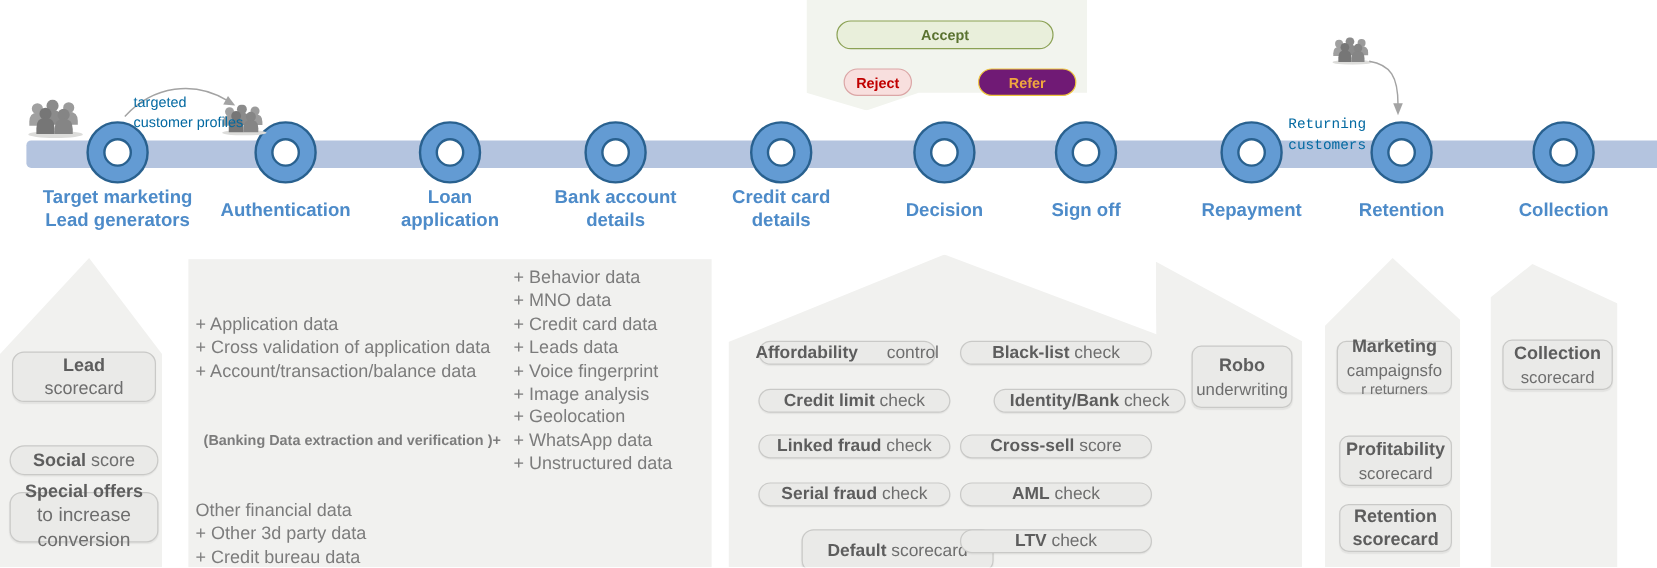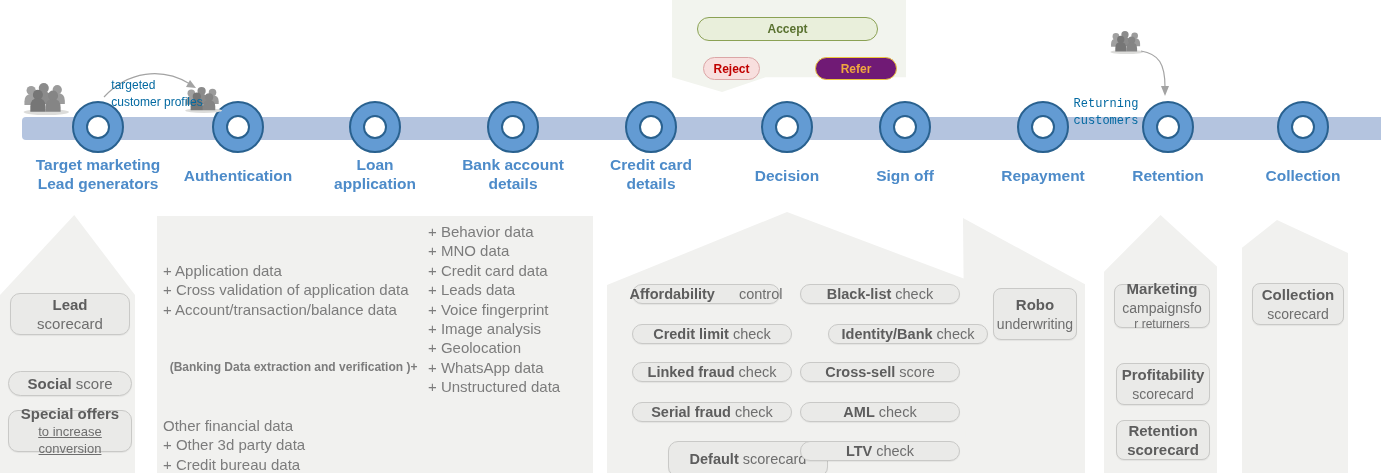--- a/index.html
+++ b/index.html
@@ -45,21 +45,21 @@
           border:1px solid #c9c9c7; color:#6e6e6e;
           display:flex; flex-direction:column; align-items:center; justify-content:center;
           text-align:center; z-index:2; box-shadow:0 1px 1px rgba(0,0,0,0.06); }
   .chip .b { font-weight:bold; color:#5d5d5d; }
   .chip.row { flex-direction:row; }
   .chip .sp { white-space:pre; }
   .f15 { font-size:15px; line-height:1.3; }
   .f14 { font-size:14px; line-height:1.3; }
   .f145 { font-size:14.5px; }
   .f12 { font-size:12px; line-height:1.3; }
-  .f105 { font-size:13px; line-height:1.3;text-decoration:underline; }
+  .f105 { font-size:16px; line-height:1.3; }
 
   
   .listcol { position:absolute; color:#7c7c7c; font-size:15px; line-height:19.4px;
              white-space:pre-wrap; z-index:2; }
   .listcol .small-line { font-size:12px; line-height:19.4px; white-space:pre;font-weight:bold; }
 </style>
 </head>
 <body>
 
 <div class="canvas">

